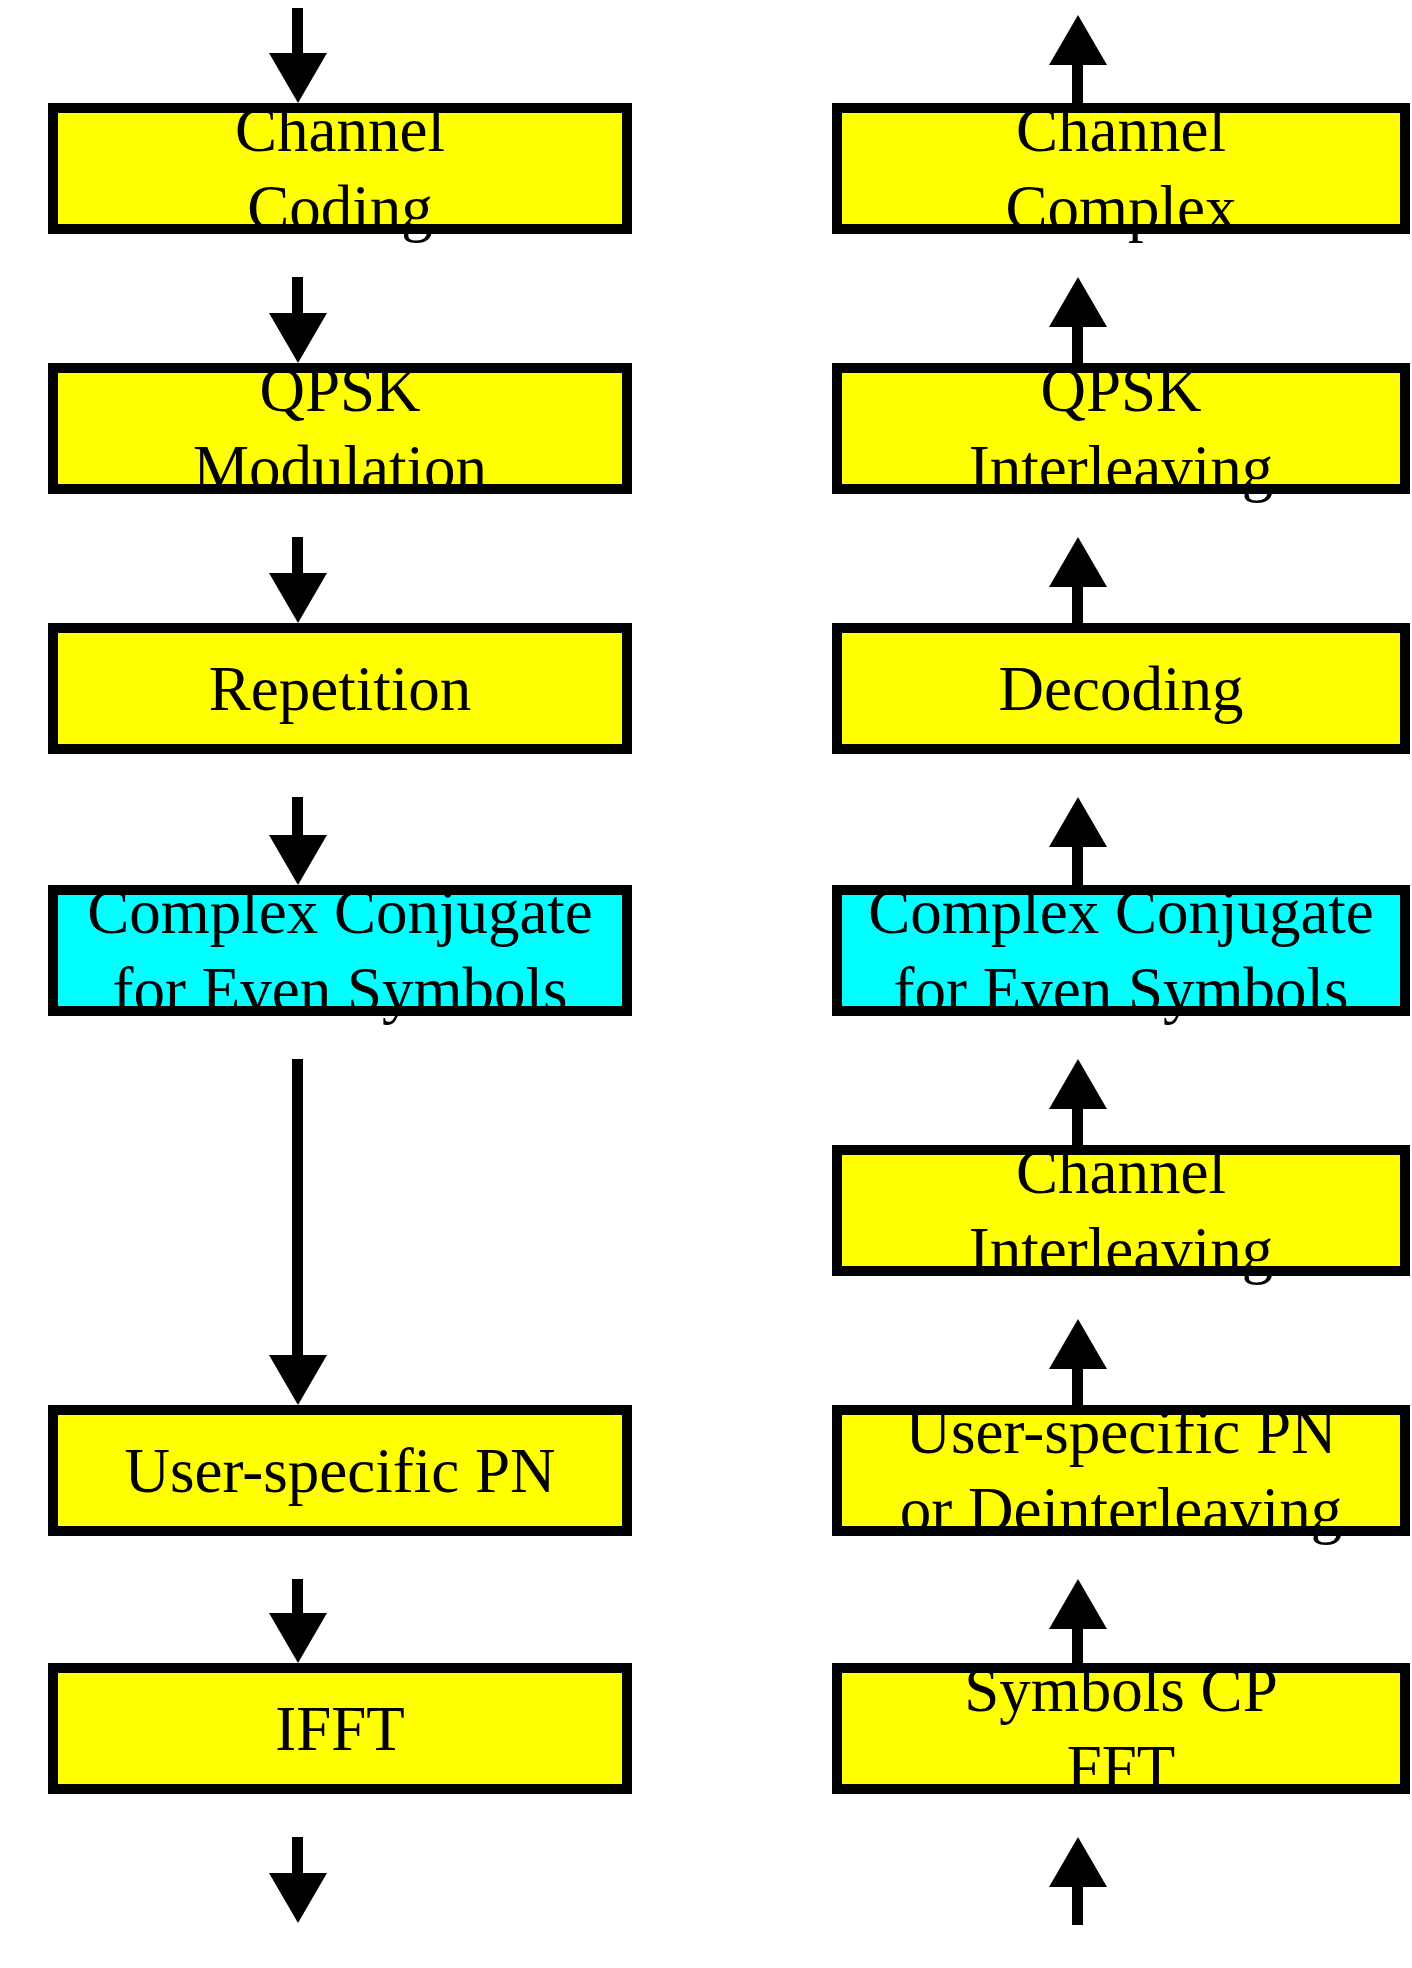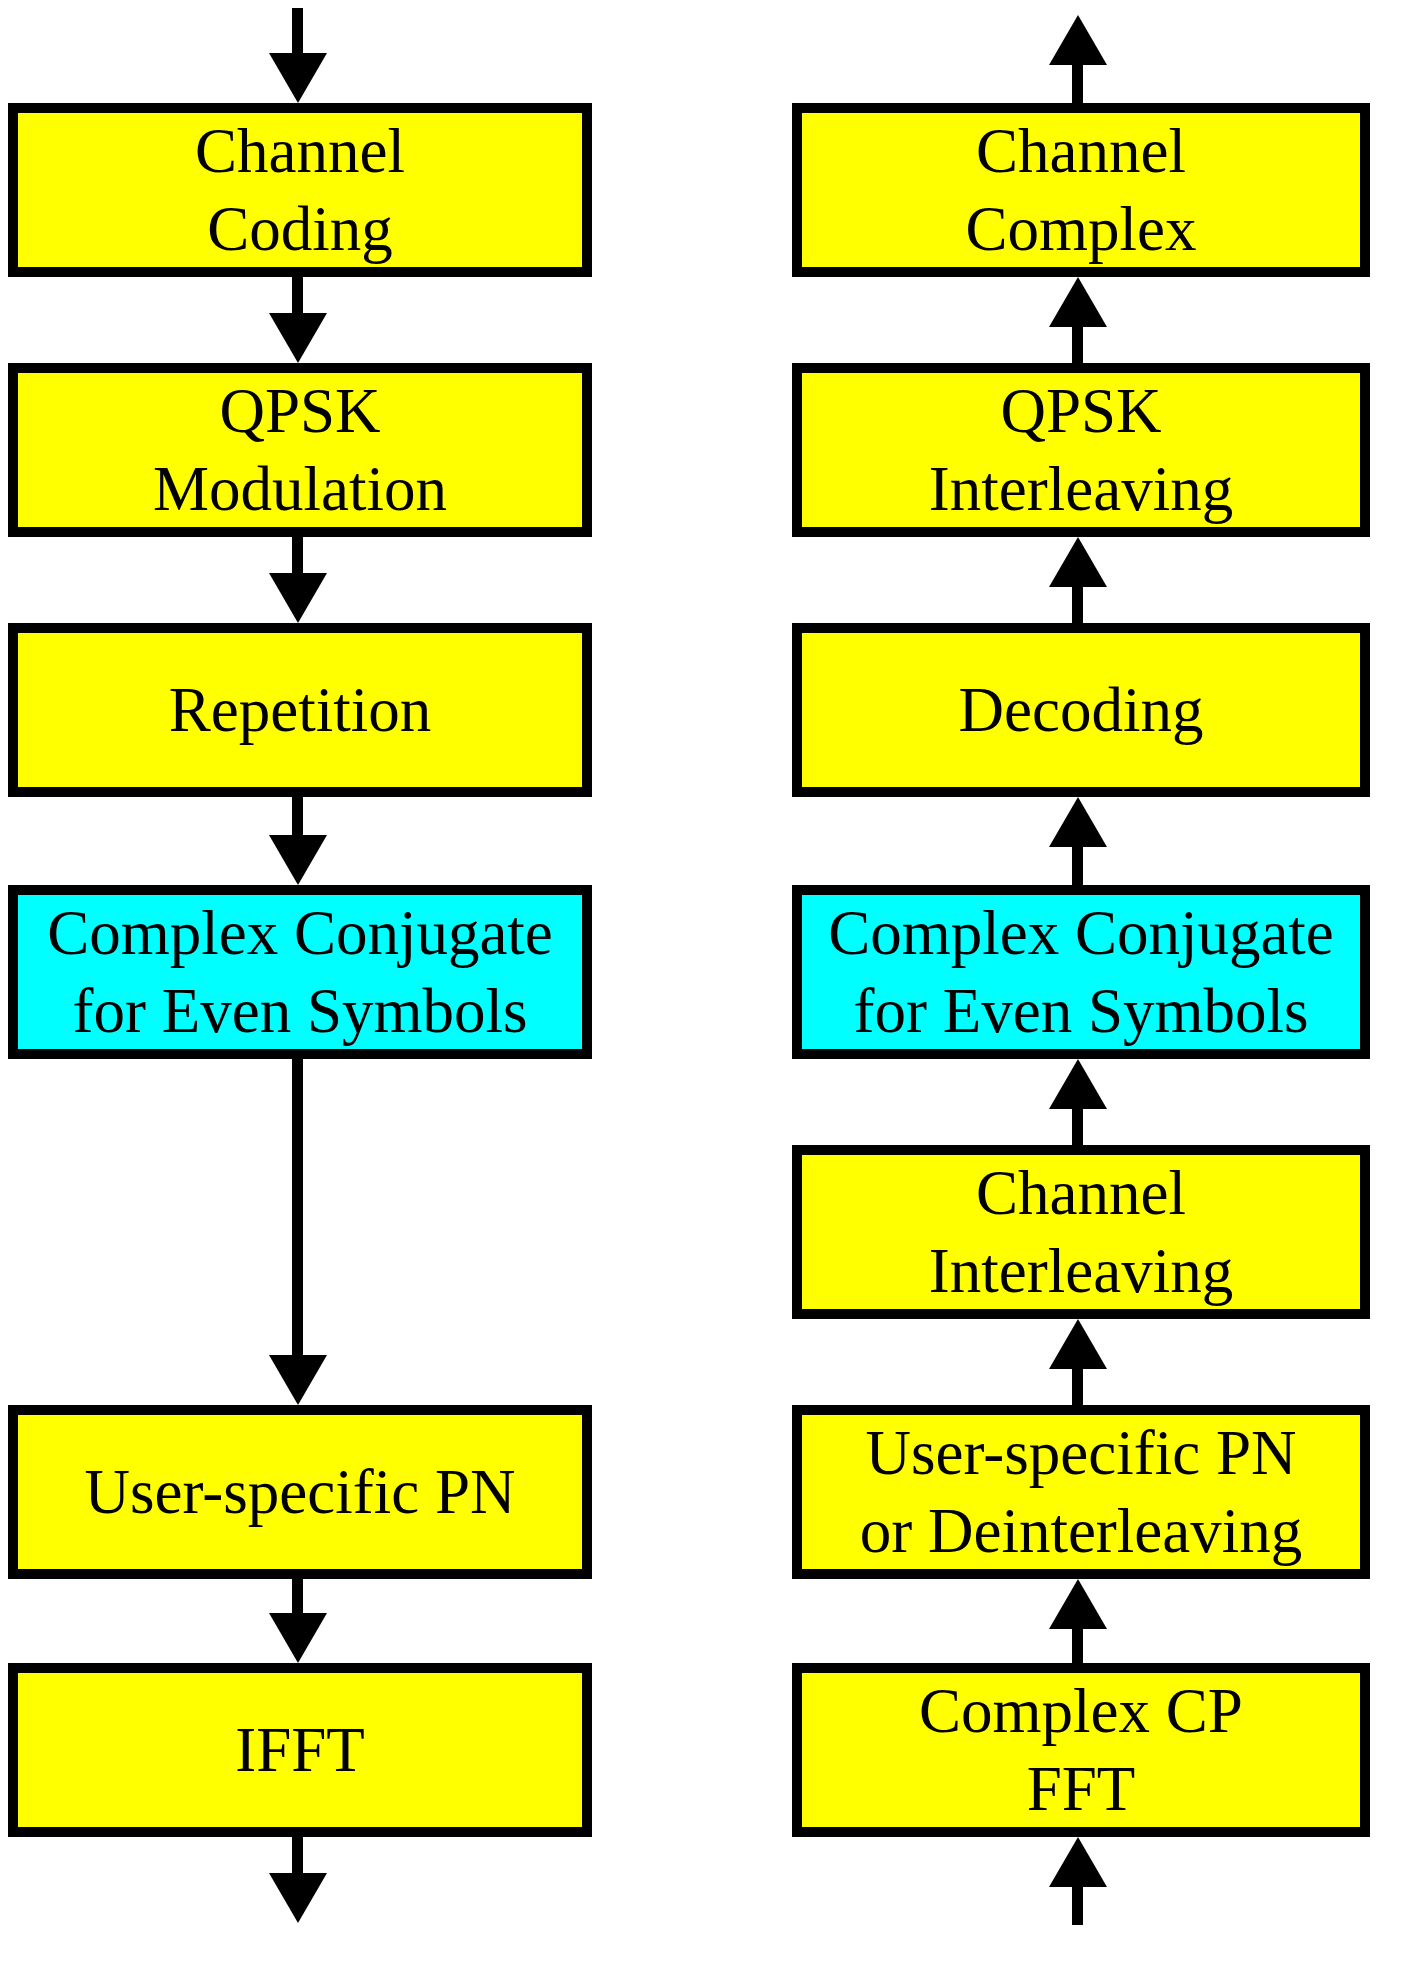--- a/index.html
+++ b/index.html
@@ -14,33 +14,34 @@
   .stage{
     position:relative;
     width:1412px;
     height:1968px;
     background:var(--background);
     font-family:"Liberation Serif","DejaVu Serif",serif;
     overflow:hidden;
   }
   .box{
     position:absolute;
-    height:174px;
+    height:131px;
     box-sizing:border-box;
     border:10px solid var(--ink);
     background:var(--yellow);
     display:flex;
     flex-direction:column;
     justify-content:center;
     align-items:center;
     text-align:center;
     color:var(--ink);
     font-size:63px;
     line-height:78px;
     white-space:nowrap;
+    margin-left:40px;
   }
   .box.cyan{background:var(--cyan);}
   .col-l{left:8px;width:584px;}
   .col-r{left:792px;width:578px;}
   .ln{display:block;}
   .arrow{
     position:absolute;
     width:11px;
     background:var(--ink);
   }
@@ -123,21 +124,21 @@
   </div>
   <div class="box col-r" style="top:1145px">
     <span class="ln">Channel</span>
     <span class="ln">Interleaving</span>
   </div>
   <div class="box col-r" style="top:1405px">
     <span class="ln">User-specific PN</span>
     <span class="ln">or Deinterleaving</span>
   </div>
   <div class="box col-r" style="top:1663px">
-    <span class="ln">Complex CP</span>
+    <span class="ln">Symbols CP</span>
     <span class="ln">FFT</span>
   </div>
 
   <div class="arrow up arr-r" style="top:65px;height:38px"></div>
   <div class="arrow up arr-r" style="top:327px;height:36px"></div>
   <div class="arrow up arr-r" style="top:587px;height:36px"></div>
   <div class="arrow up arr-r" style="top:847px;height:38px"></div>
   <div class="arrow up arr-r" style="top:1109px;height:36px"></div>
   <div class="arrow up arr-r" style="top:1369px;height:36px"></div>
   <div class="arrow up arr-r" style="top:1629px;height:34px"></div>

